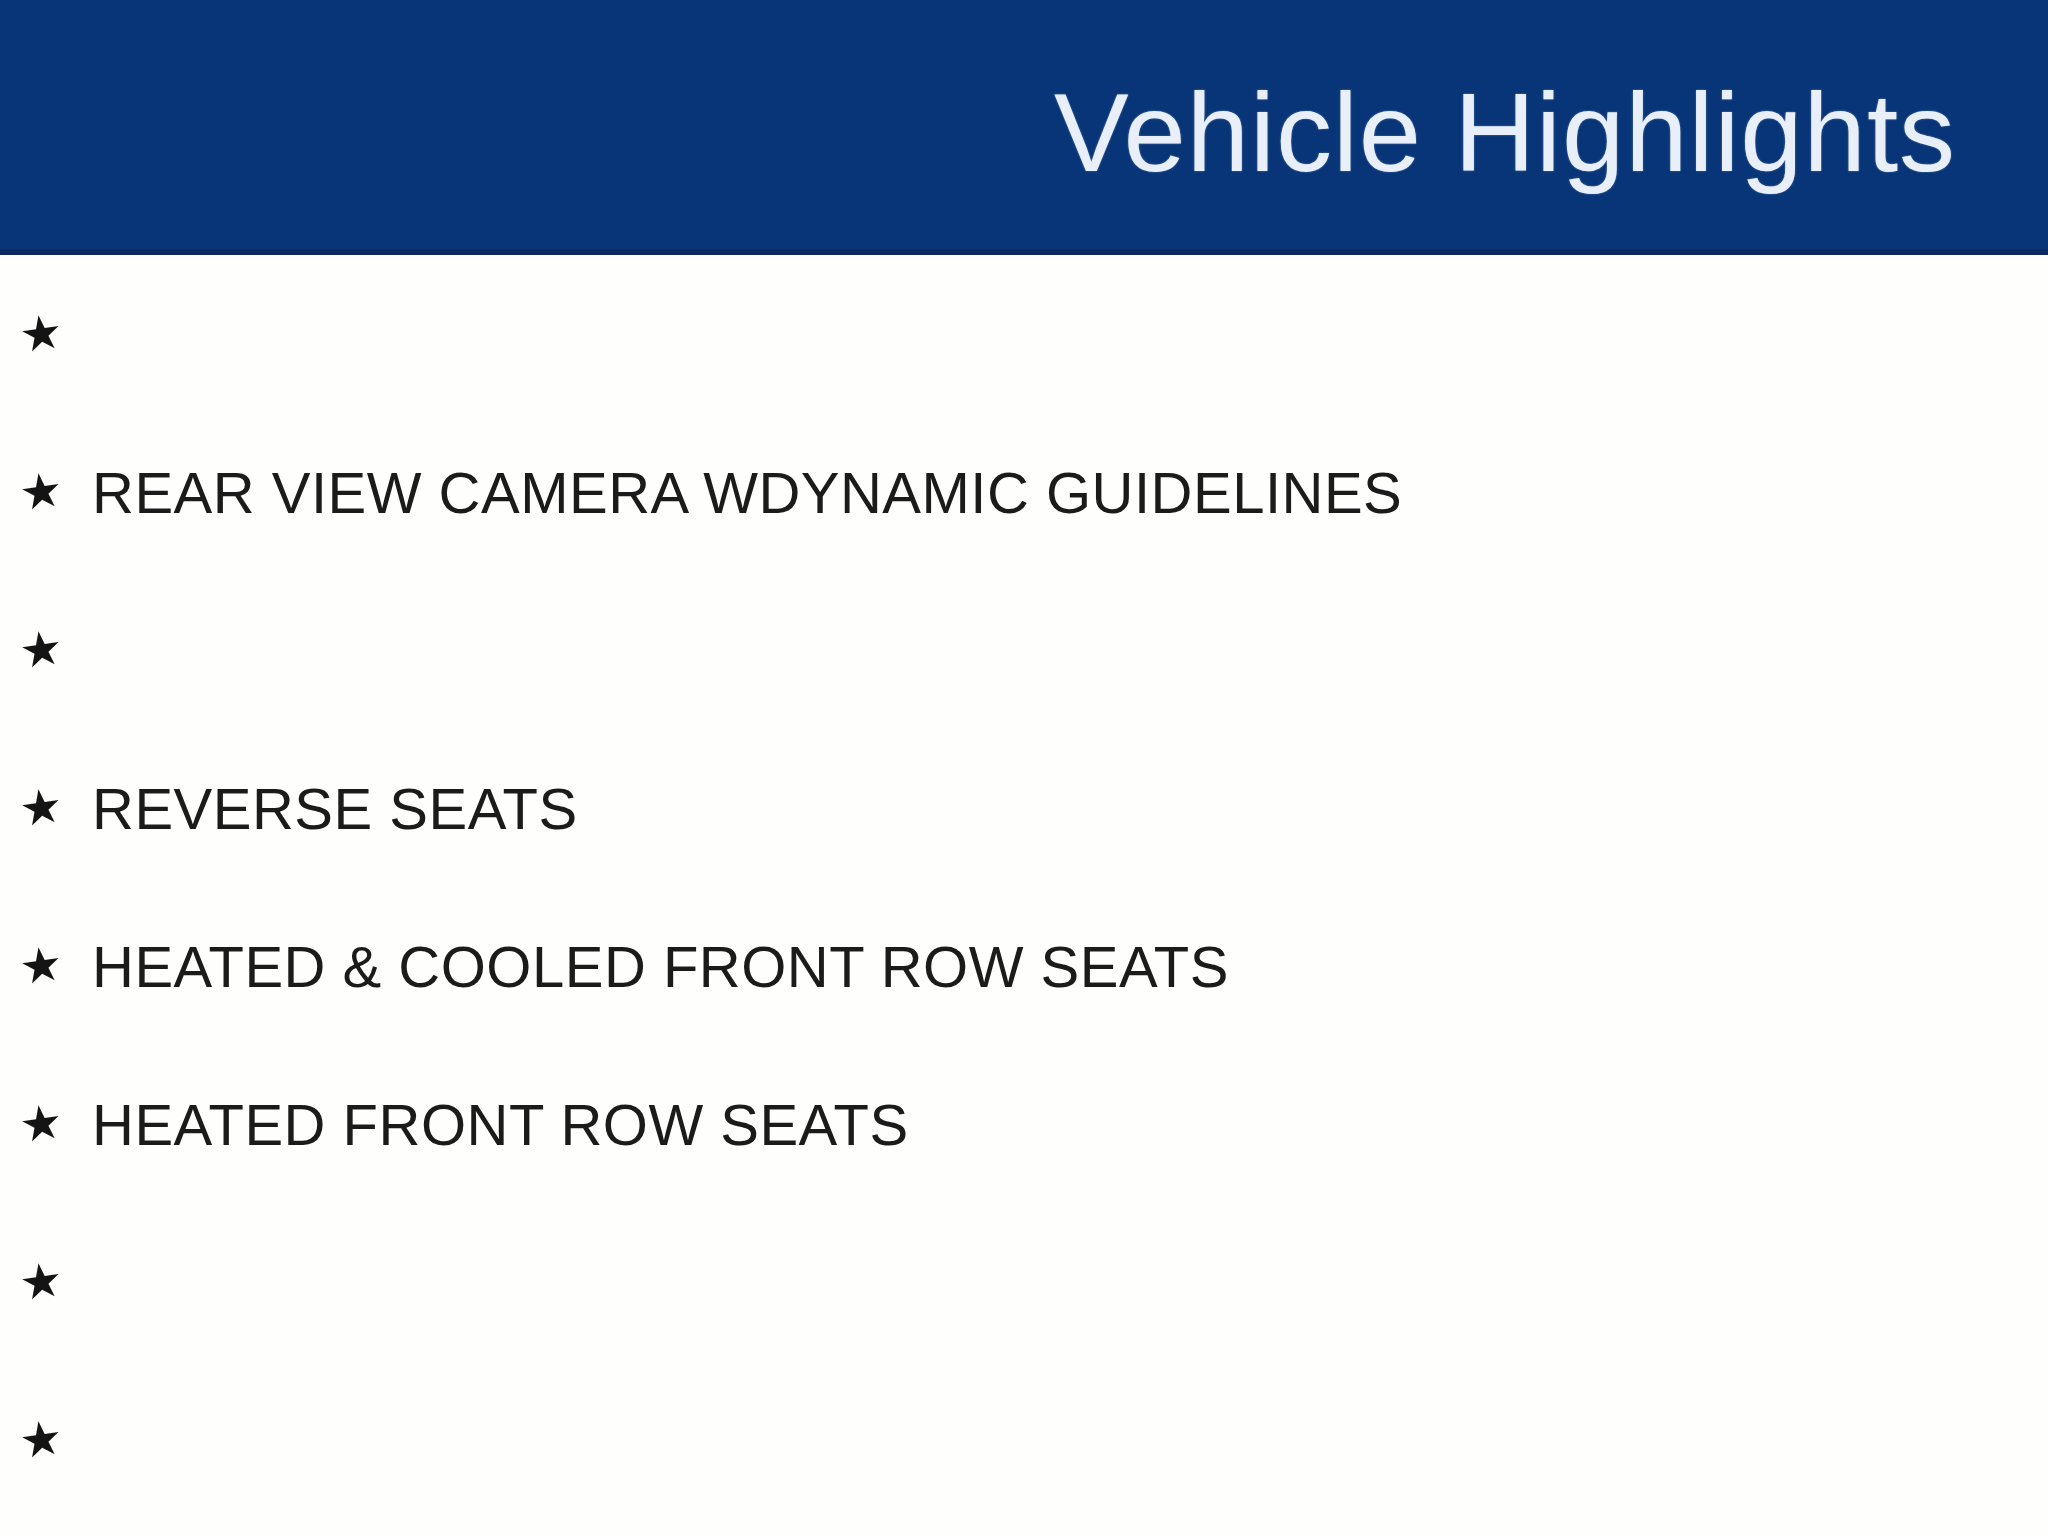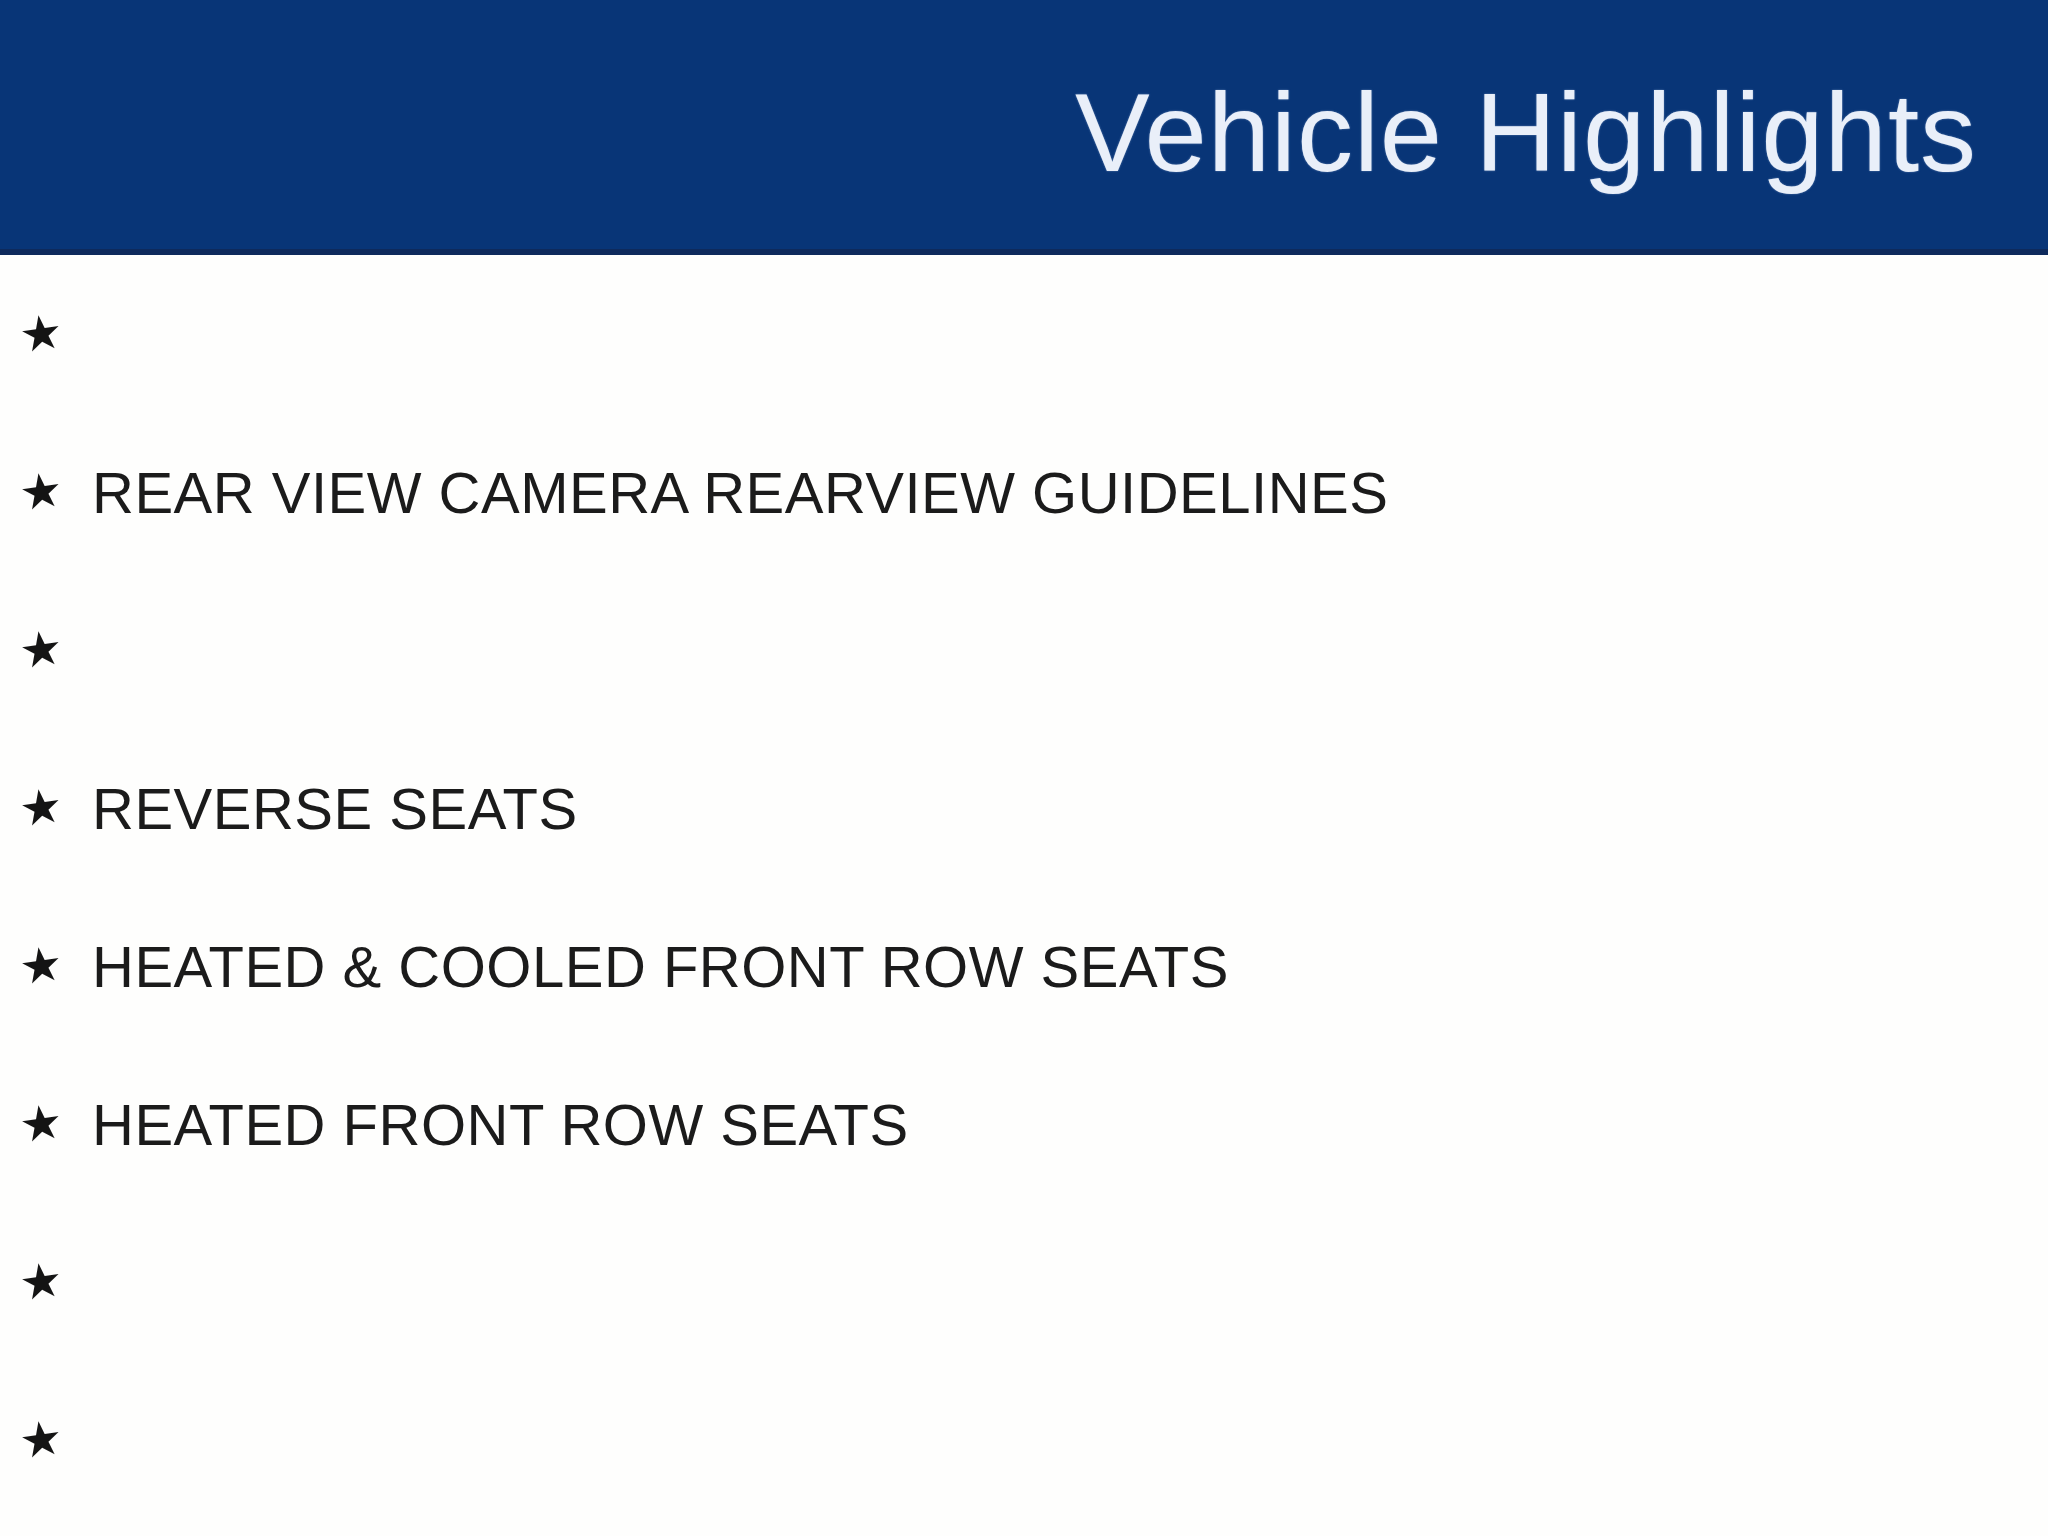--- a/index.html
+++ b/index.html
@@ -22,21 +22,21 @@
     display:flex;flex-direction:column;
   }
   .banner{
     height:255px;
     flex:0 0 auto;
     background:var(--header-bg);
     border-bottom:6px solid var(--header-border);
     display:flex;
     align-items:center;
     justify-content:flex-end;
-    padding-right:71px;
+    padding-right:92px;
     box-sizing:border-box;
   }
   .banner h1{
     margin:0;
     font-size:112px;
     font-weight:400;
     letter-spacing:1px;
     color:var(--title-color);
     transform:translateY(8px);
     text-shadow:0 0 2px rgba(180,200,235,.55);
@@ -82,21 +82,21 @@
   </div>
 
   <div class="highlights">
 
     <div class="item">
       <span class="star">★</span>
     </div>
 
     <div class="item">
       <span class="star">★</span>
-      <span class="label">REAR VIEW CAMERA REARVIEW GUIDELINES</span>
+      <span class="label">REAR VIEW CAMERA WDYNAMIC GUIDELINES</span>
     </div>
 
     <div class="item">
       <span class="star">★</span>
     </div>
 
     <div class="item">
       <span class="star">★</span>
       <span class="label">REVERSE SEATS</span>
     </div>

